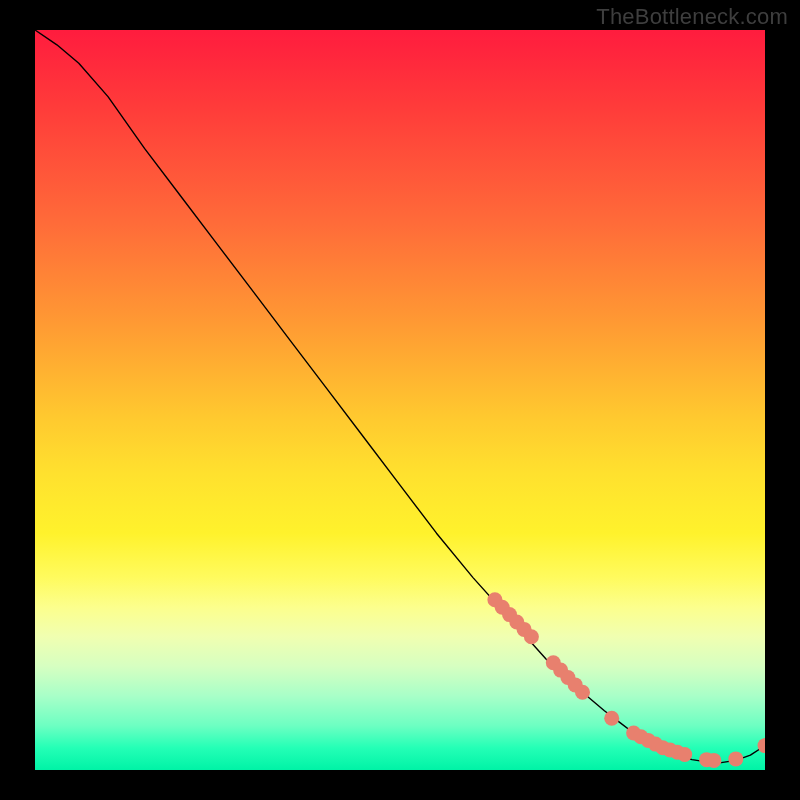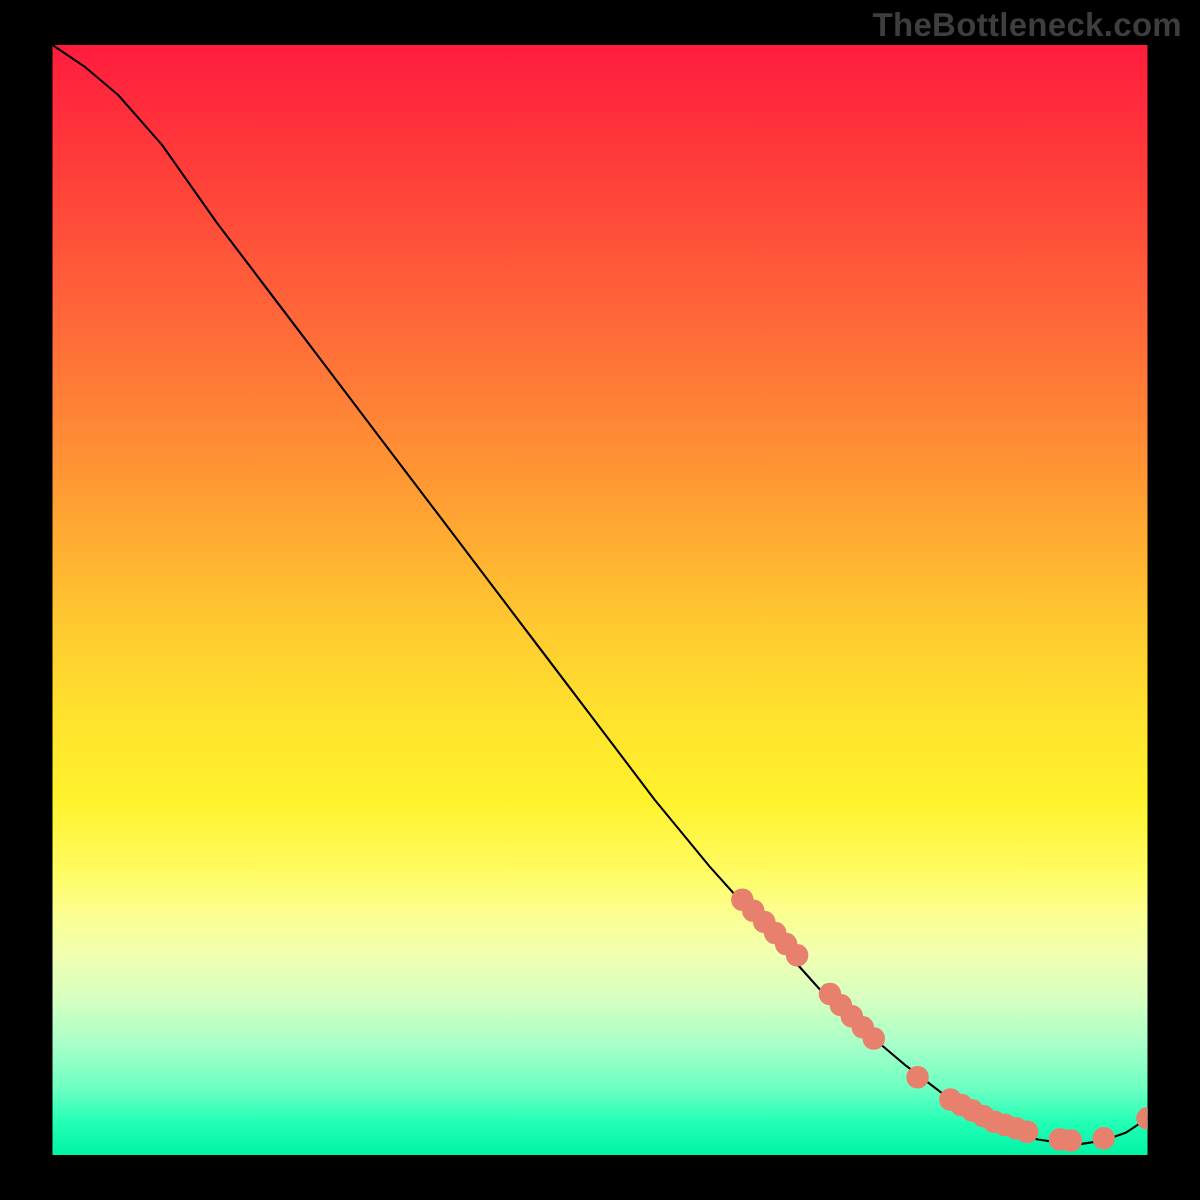--- a/index.html
+++ b/index.html
@@ -15,21 +15,21 @@
     position: relative;
     width: 800px;
     height: 800px;
   }
   .watermark {
     position: absolute;
     top: 4px;
     right: 12px;
     color: #3e3e3e;
     font-size: 22px;
-    font-weight: 700;
+    font-weight: 400;
     letter-spacing: 0.2px;
     user-select: none;
   }
   .plot {
     position: absolute;
     left: 35px;
     top: 30px;
     width: 730px;
     height: 740px;
   }

